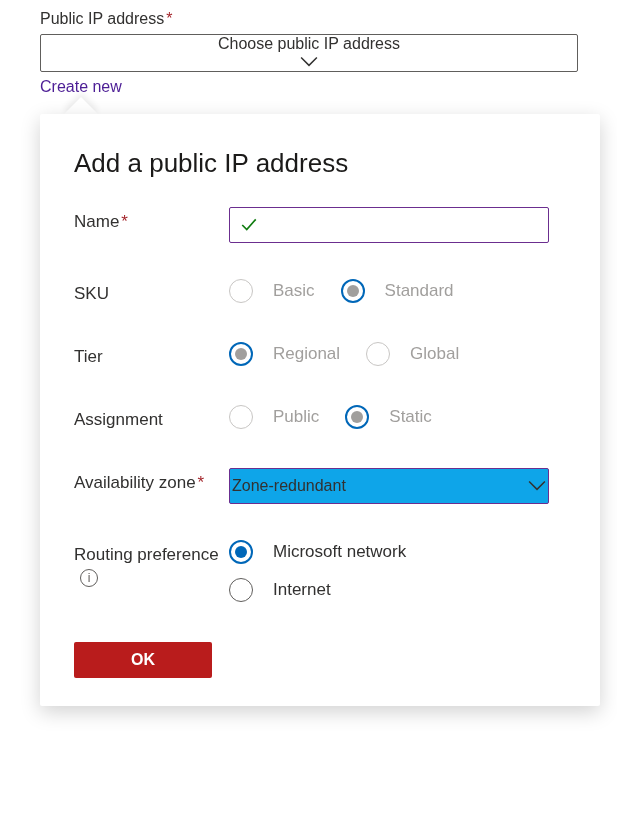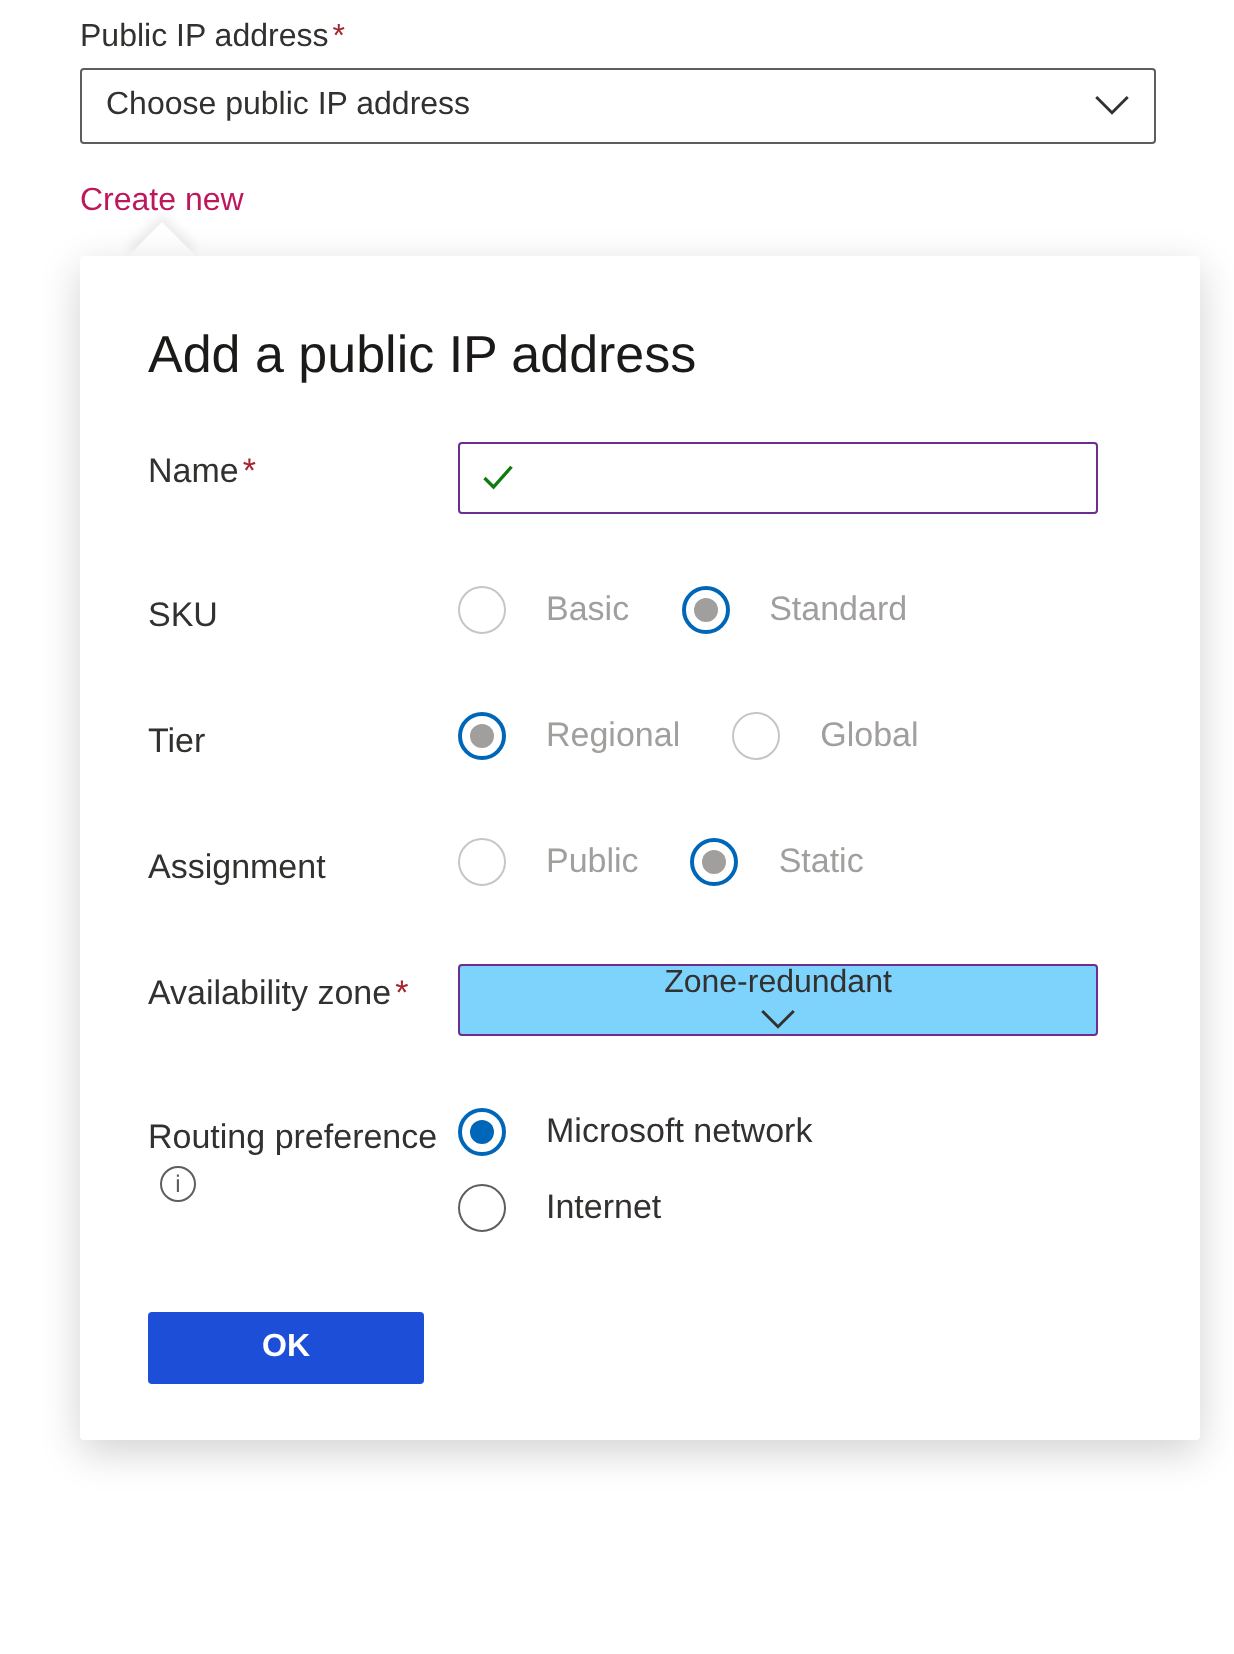--- a/index.html
+++ b/index.html
@@ -30,32 +30,33 @@
     height: 38px;
     border: 1px solid #605e5c;
     border-radius: 2px;
     padding: 0 12px;
     display: flex;
     align-items: center;
     justify-content: space-between;
     background: #ffffff;
     cursor: pointer;
     font-size: 16px;
+    flex-direction: column;
   }
   .dropdown .placeholder { color: #323130; }
   .chev {
     width: 18px;
     height: 18px;
     flex: 0 0 auto;
   }
   .chev svg { display: block; }
   .link {
-    color: #be185d;
-    font-size: 16px;
-    margin-top: 20px;
+    color: #4c1d95;
+    font-size: 16px;
+    margin-top: 6px;
     display: inline-block;
     cursor: pointer;
   }
   
   .popup-wrap {
     position: relative;
     margin-top: 18px;
   }
   .popup-caret {
     position: absolute;
@@ -166,25 +167,24 @@
   }
   
   .select {
     width: 320px;
     height: 36px;
     border: 1px solid #6b2e8f;
     border-radius: 2px;
     display: flex;
     align-items: center;
     justify-content: space-between;
-    padding: 0 22px;
+    padding: 0 2px;
     font-size: 16px;
     cursor: pointer;
-    background:#7dd3fc;
-    flex-direction:column;
+    background:#0ea5e9;
   }
   .info-icon {
     display:inline-flex;
     width:18px;height:18px;
     border:1px solid #605e5c;
     border-radius:50%;
     align-items:center;justify-content:center;
     font-size:12px;
     margin-left:6px;
     color:#605e5c;
@@ -201,21 +201,21 @@
     min-width:138px;
     border-radius:2px;
     font-size:16px;
     cursor:pointer;
     display:inline-flex;
     align-items:center;
     justify-content:center;
     padding:0 18px;
   }
   .btn.primary {
-    background:#1d4ed8;
+    background:#b91c1c;
     color:#ffffff;
     border:none;
     font-weight:600;
   }
   .btn.secondary {
     background:#ffffff;
     color:#323130;
     border:1px solid #8a8886;
     min-width:120px;
   }

